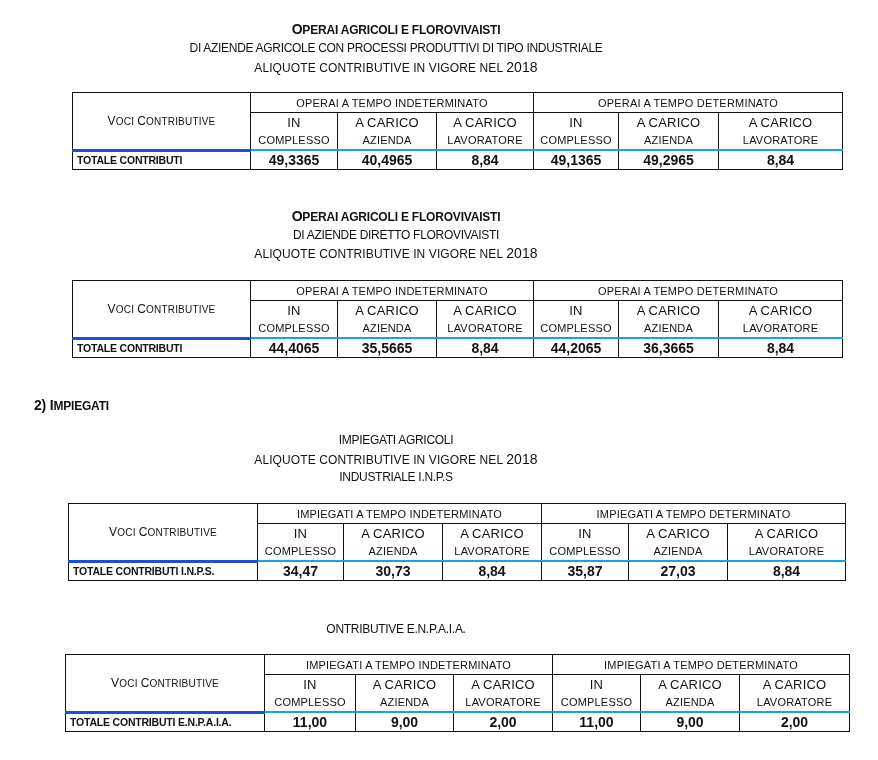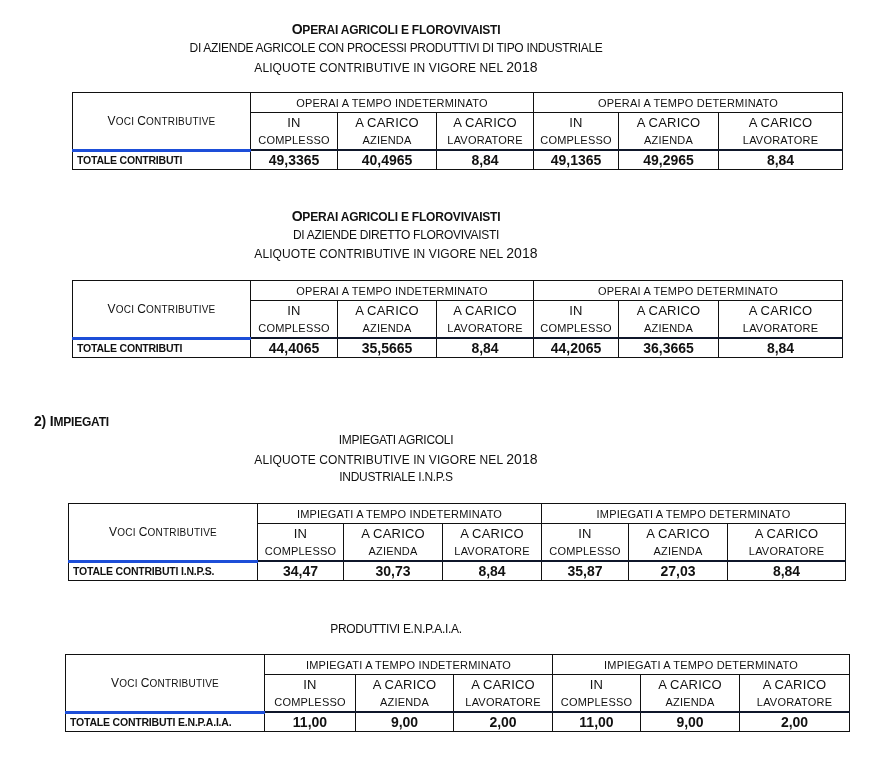--- a/index.html
+++ b/index.html
@@ -13,21 +13,21 @@
   .sect { position:absolute; font-weight:bold; font-size:12px; letter-spacing:-0.2px; }
   .sect .big { font-size:14px; }
 
   table.ct { position:absolute; border-collapse:collapse; table-layout:fixed; font-size:11px; }
   table.ct td { border:1px solid #111; padding:0; text-align:center; vertical-align:middle; overflow:hidden; white-space:nowrap; }
   table.ct td.voci { font-size:12px; letter-spacing:0.2px; border-bottom:3px solid #1d4ed8; }
   table.ct td.voci .sm { font-size:10px; }
   table.ct td.grp { height:19px; font-size:11px; letter-spacing:0.2px;margin-left:44px; }
   table.ct td.h1 { height:18px; border-bottom:none; font-size:13px; letter-spacing:0.2px; }
   table.ct td.h2 { height:18px; border-top:none; font-size:11px; letter-spacing:0.2px; }
-  table.ct tr.data td { height:17px; border-top:2px solid #0f172a; font-weight:bold; font-size:14px;margin-left:36px; }
+  table.ct tr.data td { height:17px; border-top:2px solid #0ea5e9; font-weight:bold; font-size:14px;margin-left:36px; }
   table.ct tr.data td.lab { text-align:left; padding-left:4px; font-size:10.5px; letter-spacing:-0.2px; }
 </style>
 </head>
 <body>
 
 <div class="ctr title-sc" style="top:21px;"><span class="big">O</span><span>PERAI AGRICOLI E FLOROVIVAISTI</span></div>
 <div class="ctr bold12" style="top:41px;">DI AZIENDE AGRICOLE CON PROCESSI PRODUTTIVI DI TIPO INDUSTRIALE</div>
 <div class="ctr sub" style="top:59px;"><span>ALIQUOTE CONTRIBUTIVE IN VIGORE NEL </span><span class="yr">2018</span></div>
 
 <table class="ct" style="left:72px; top:92px; width:770px;">
@@ -115,21 +115,21 @@
     <td>44,4065</td>
     <td>35,5665</td>
     <td>8,84</td>
     <td>44,2065</td>
     <td>36,3665</td>
     <td>8,84</td>
   </tr>
 </tbody>
   </table>
 
-<div class="sect" style="left:34px; top:397px;margin-top:16px;"><span class="big">2) I</span><span>MPIEGATI</span></div>
+<div class="sect" style="left:34px; top:397px;"><span class="big">2) I</span><span>MPIEGATI</span></div>
 
 <div class="ctr bold12" style="top:433px;">IMPIEGATI AGRICOLI</div>
 <div class="ctr sub" style="top:451px;"><span>ALIQUOTE CONTRIBUTIVE IN VIGORE NEL </span><span class="yr">2018</span></div>
 <div class="ctr bold12" style="top:470px;">INDUSTRIALE I.N.P.S</div>
 
 <table class="ct" style="left:68px; top:503px; width:777px;">
   <colgroup>
       <col style="width:189px">
       <col style="width:86px">
       <col style="width:99px">
@@ -165,21 +165,21 @@
     <td>34,47</td>
     <td>30,73</td>
     <td>8,84</td>
     <td>35,87</td>
     <td>27,03</td>
     <td>8,84</td>
   </tr>
 </tbody>
   </table>
 
-<div class="ctr bold12" style="top:622px;">PRODUTTIVI E.N.P.A.I.A.</div>
+<div class="ctr bold12" style="top:622px;">ONTRIBUTIVE E.N.P.A.I.A.</div>
 
 <table class="ct" style="left:65px; top:654px; width:784px;">
   <colgroup>
       <col style="width:199px">
       <col style="width:91px">
       <col style="width:98px">
       <col style="width:99px">
       <col style="width:88px">
       <col style="width:99px">
       <col style="width:110px">

